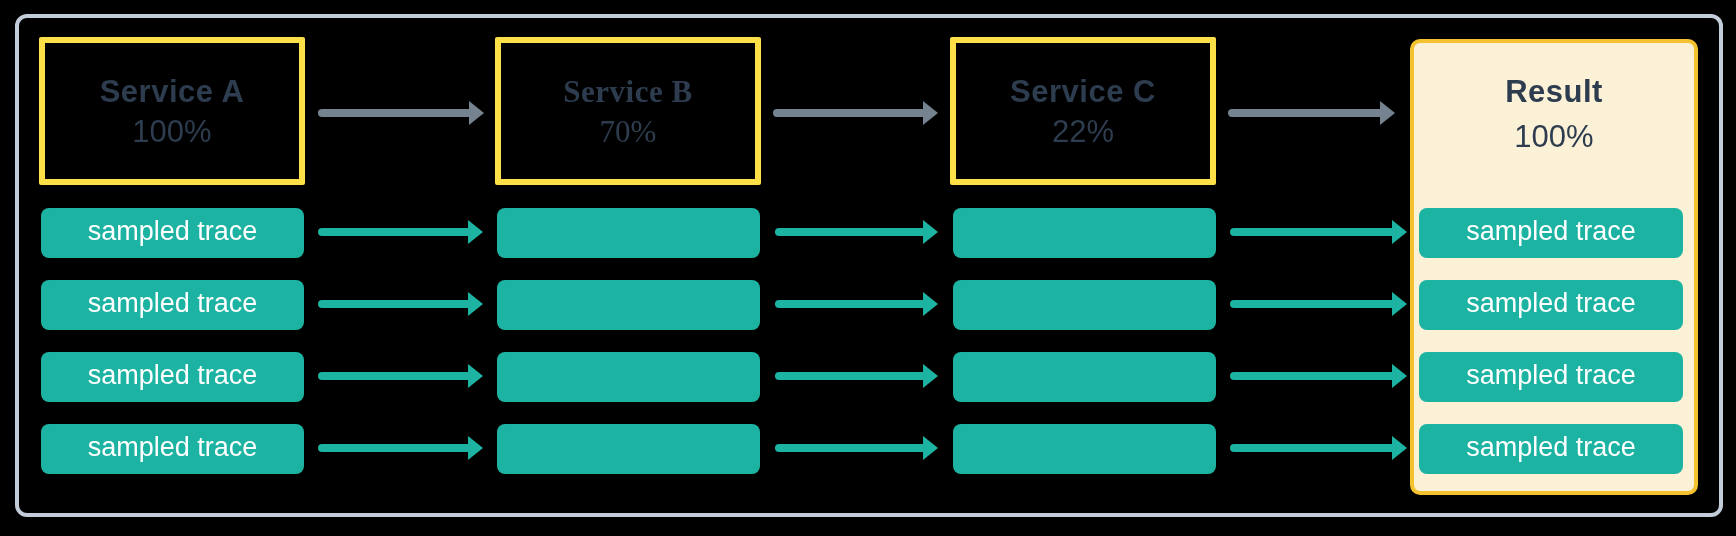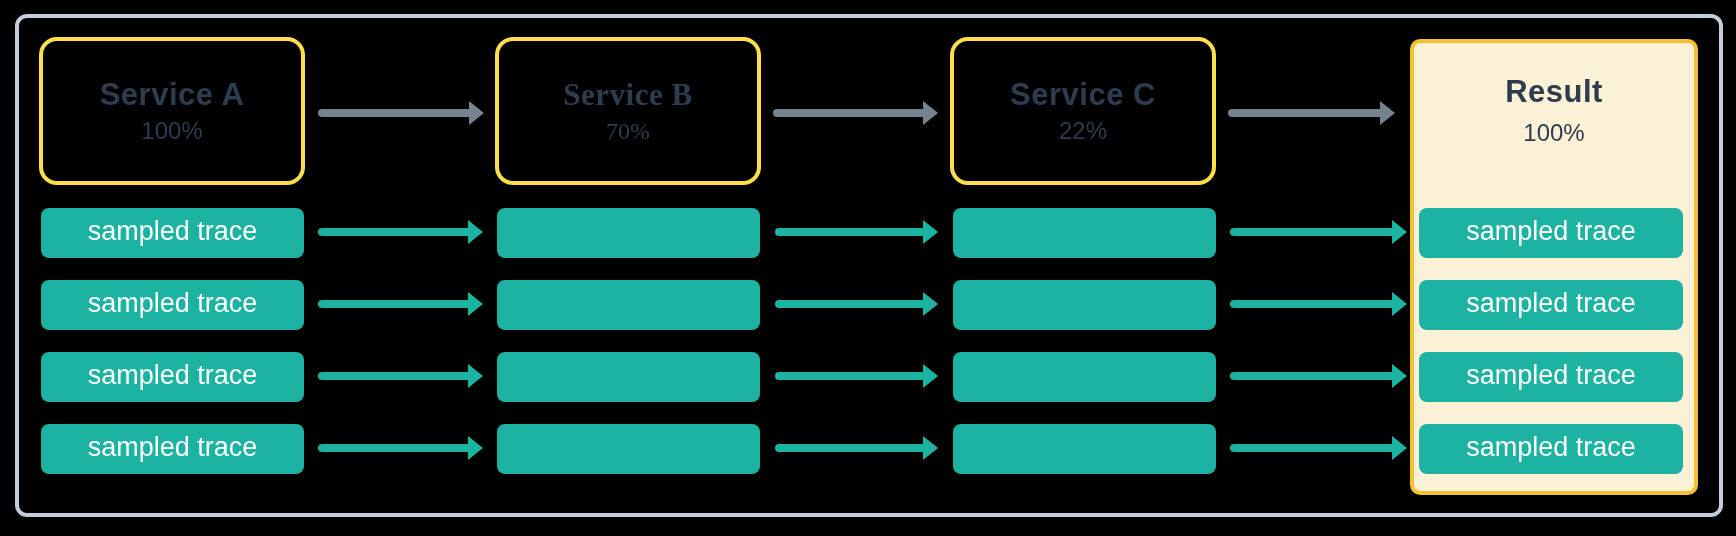--- a/index.html
+++ b/index.html
@@ -25,43 +25,43 @@
     border-radius: 12px;
     box-sizing: border-box;
     background: transparent;
   }
 
   
   .svc-box {
     position: absolute;
     top: 37px;
     width: 266px; height: 148px;
-    border: 4px solid #fde047;
-    border-radius: 18px;
+    border: 6px solid #fde047;
+    border-radius: 2px;
     box-sizing: border-box;
     background: transparent;
     display: flex;
     flex-direction: column;
     align-items: center;
     justify-content: center;
     gap: 9px;
   }
   .svc-box.a { left: 39px; }
   .svc-box.b { left: 495px; font-family: Liberation Serif, serif; }
   .svc-box.c { left: 950px; }
 
   .box-title {
     font-size: 31px;
     font-weight: bold;
     color: #2d3c4e;
     letter-spacing: 0.5px;
     line-height: 1;
   }
   .box-rate {
-    font-size: 24px;
+    font-size: 31px;
     font-weight: normal;
     color: #2d3c4e;
     line-height: 1;
   }
 
   
   .result-box {
     position: absolute;
     left: 1410px; top: 39px;
     width: 288px; height: 456px;

